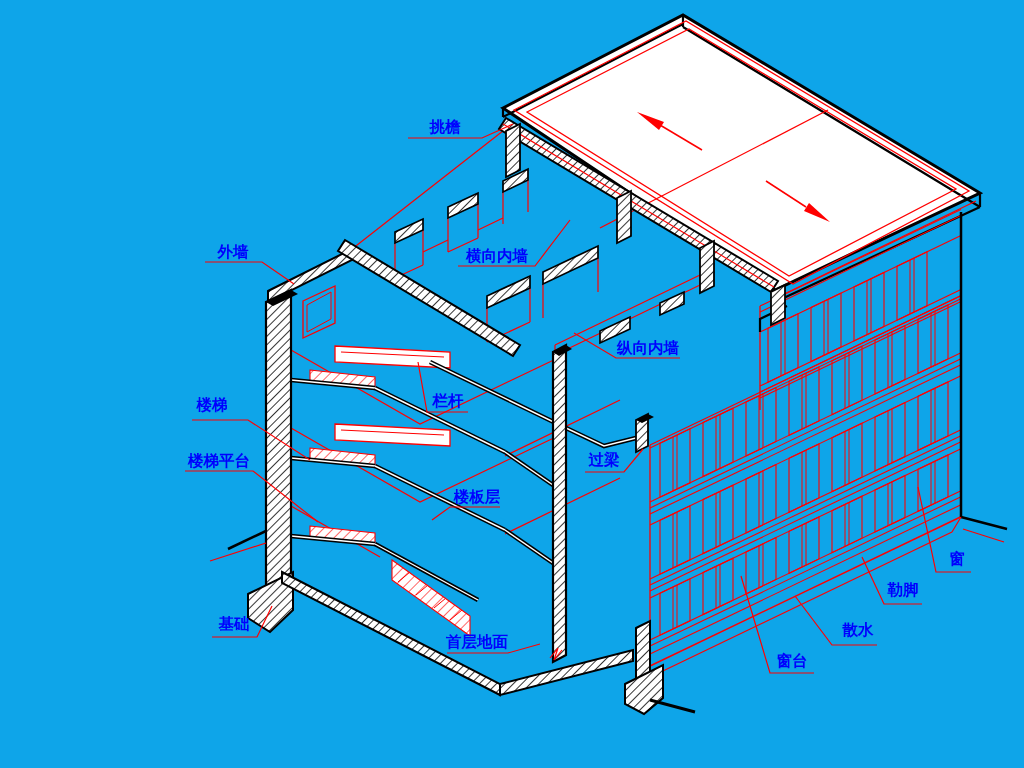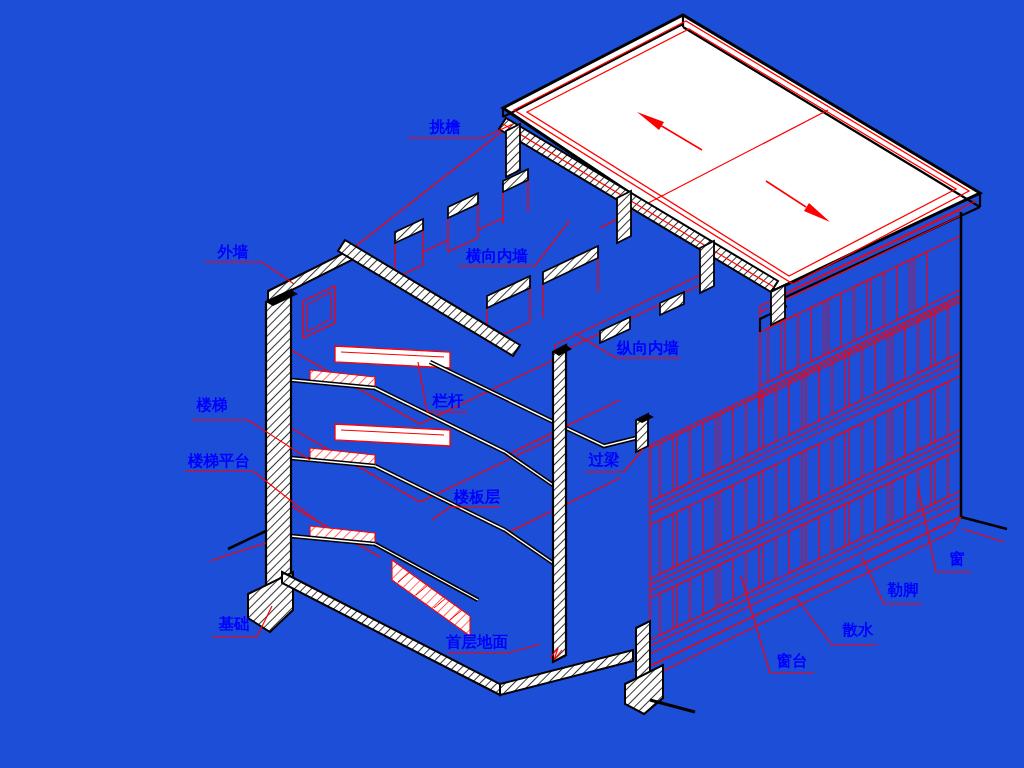--- a/index.html
+++ b/index.html
@@ -1,16 +1,16 @@
 <!DOCTYPE html>
 <html><head>
 <meta charset="utf-8">
 <style>
   html,body{margin:0;padding:0;background:#ffffff;}
-  .stage{position:relative;width:1024px;height:768px;background:#1d4ed8;overflow:hidden;
+  .stage{position:relative;width:1024px;height:768px;background:#0ea5e9;overflow:hidden;
          font-family:"DejaVu Sans",sans-serif;}
   svg{position:absolute;left:0;top:0;}
   .lbl{font-size:15.5px;font-weight:bold;}
 </style>
 </head>
 <body>
 
 <div class="stage">
 <svg width="1024" height="768" viewBox="0 0 1024 768">
   <defs>

